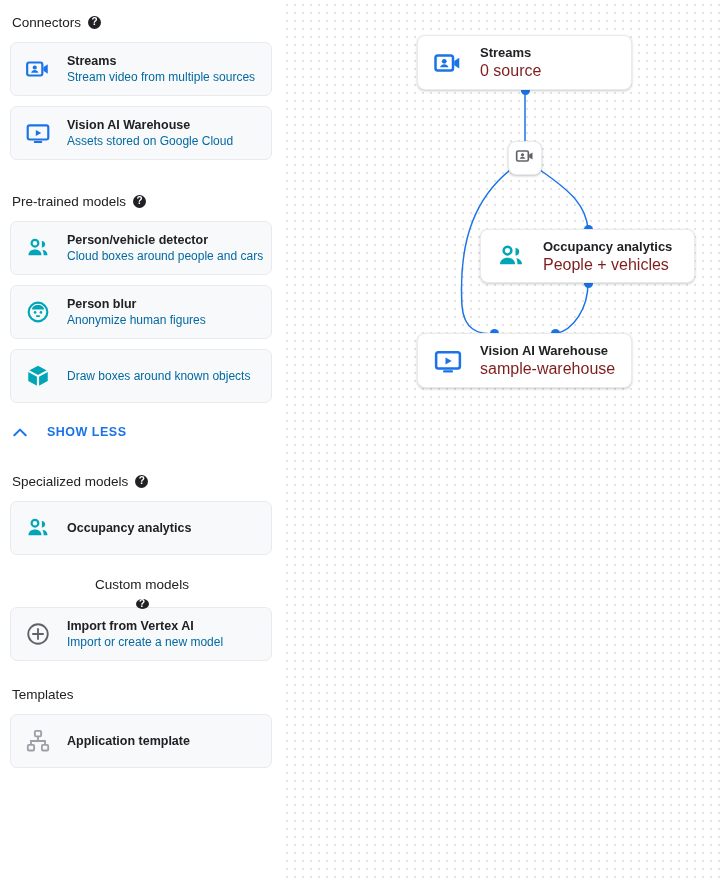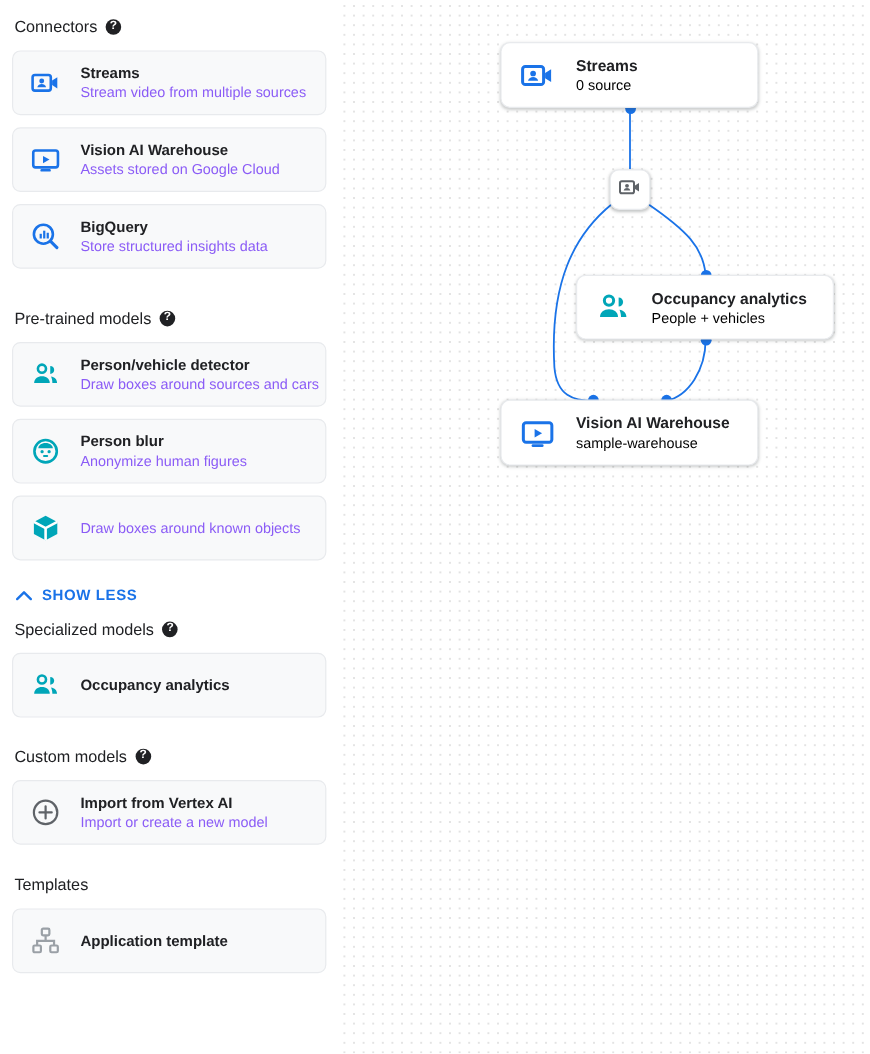--- a/index.html
+++ b/index.html
@@ -21,22 +21,22 @@
     flex: 0 0 282px;
   }
   .section-head {
     display: flex; align-items: center; gap: 7px;
     font-size: 13.5px; color: #202124;
     padding: 0 0 0 2px;
     height: 20px;
   }
   .sec-connectors { margin-top: 12px; }
   .sec-pretrained { margin-top: 31px; }
-  .sec-specialized { margin-top: 11px; }
-  .sec-custom { margin-top: 22px; }
+  .sec-specialized { margin-top: 32px; }
+  .sec-custom { margin-top: 22px; flex-direction: column; }
   .sec-templates { margin-top: 23px; }
   .help-icon {
     width: 13px; height: 13px; border-radius: 50%;
     background: #202124; color: #fff;
     font-size: 10px; font-weight: bold;
     display: flex; align-items: center; justify-content: center;
     line-height: 1; font-family: "Liberation Sans", sans-serif;
   }
   .card {
     display: flex; align-items: center;
@@ -50,24 +50,24 @@
   }
   .card:first-of-type { margin-top: 11px; }
   .card .ic {
     width: 30px; height: 30px;
     display: flex; align-items: center; justify-content: center;
     flex: 0 0 30px;
     margin-right: 14px;
   }
   .card .txt { display: flex; flex-direction: column; gap: 2px; min-width: 0; }
   .card .t { font-size: 12.5px; font-weight: bold; color: #202124; white-space: nowrap; }
-  .card .s { font-size: 12px; color: #8b5cf6; white-space: nowrap; }
+  .card .s { font-size: 12px; color: #0369a1; white-space: nowrap; }
 
   .show-less {
-    display: flex; align-items: center; gap: 8px;
+    display: flex; align-items: center; gap: 20px;
     margin-top: 22px; padding-left: 3px;
     color: #1a73e8; font-size: 12.5px; font-weight: bold;
     letter-spacing: .5px; cursor: pointer;
   }
   .show-less svg { display: block; }
 
   
   #canvas {
     position: relative;
     flex: 1 1 auto; height: 878px;
@@ -88,21 +88,21 @@
     box-shadow: 0 1px 3px rgba(60,64,67,.18), 0 1px 2px rgba(60,64,67,.10);
     cursor: pointer;
   }
   .gnode .ic {
     width: 32px; height: 32px; flex: 0 0 32px;
     display: flex; align-items: center; justify-content: center;
     margin-right: 16px;
   }
   .gnode .txt { display: flex; flex-direction: column; gap: 2px; }
   .gnode .t { font-size: 13px; font-weight: bold; color: #202124; white-space: nowrap; }
-  .gnode .s { font-size: 12px; color: #000000; white-space: nowrap; }
+  .gnode .s { font-size: 16px; color: #7f1d1d; white-space: nowrap; }
 
   #node-streams   { left: 135px; top: 35px;  width: 215px; height: 55px; }
   #node-occupancy { left: 198px; top: 229px; width: 215px; height: 54px; }
   #node-warehouse { left: 135px; top: 333px; width: 215px; height: 55px; }
 
   .badge-node {
     position: absolute;
     left: 226px; top: 141px;
     width: 34px; height: 34px;
     background: #ffffff;
@@ -148,53 +148,38 @@
           <path d="M10 9.2l5 2.8-5 2.8z" fill="#1a73e8"></path>
           <rect x="8" y="19.3" width="8" height="1.9" rx="0.9" fill="#1a73e8"></rect>
         </svg>
       </span>
       <span class="txt">
         <span class="t">Vision AI Warehouse</span>
         <span class="s">Assets stored on Google Cloud</span>
       </span>
     </div>
 
-    <div class="card">
-      <span class="ic">
-        <svg width="26" height="26" viewBox="0 0 24 24" fill="none">
-          <circle cx="10.3" cy="10.3" r="7.3" stroke="#1a73e8" stroke-width="2"></circle>
-          <rect x="7.4" y="10" width="1.7" height="3.6" fill="#1a73e8"></rect>
-          <rect x="10.1" y="7.6" width="1.7" height="6" fill="#1a73e8"></rect>
-          <rect x="12.8" y="9.2" width="1.7" height="4.4" fill="#1a73e8"></rect>
-          <path d="M15.7 15.7l5 5" stroke="#1a73e8" stroke-width="2.4" stroke-linecap="round"></path>
-        </svg>
-      </span>
-      <span class="txt">
-        <span class="t">BigQuery</span>
-        <span class="s">Store structured insights data</span>
-      </span>
-    </div>
 
     <div class="section-head sec-pretrained">
       <span>Pre-trained models</span>
       <span class="help-icon">?</span>
     </div>
 
     <div class="card">
       <span class="ic">
         <svg width="26" height="26" viewBox="0 0 24 24" fill="none">
           <circle cx="9.2" cy="7.6" r="3.1" stroke="#00a6b8" stroke-width="2"></circle>
           <path d="M3.2 18.6c0-3.3 2.7-5.2 6-5.2s6 1.9 6 5.2z" fill="#00a6b8"></path>
           <path d="M15.6 5.6c1.7 0 3 1.3 3 3s-1.3 3-3 3z" fill="#00a6b8"></path>
           <path d="M16.2 13.7c2.6.3 4.6 2.1 4.6 4.9h-3.6c0-1.9-.4-3.5-1-4.9z" fill="#00a6b8"></path>
         </svg>
       </span>
       <span class="txt">
         <span class="t">Person/vehicle detector</span>
-        <span class="s">Draw boxes around sources and cars</span>
+        <span class="s">Cloud boxes around people and cars</span>
       </span>
     </div>
 
     <div class="card">
       <span class="ic">
         <svg width="26" height="26" viewBox="0 0 24 24" fill="none">
           <circle cx="12" cy="12" r="8.6" stroke="#00a6b8" stroke-width="2"></circle>
           <path d="M12 5.6c-3.3 0-5.6 1.9-5.6 4.2h11.2c0-2.3-2.3-4.2-5.6-4.2z" fill="#00a6b8"></path>
           <circle cx="9.3" cy="12.4" r="1.25" fill="#00a6b8"></circle>
           <circle cx="14.7" cy="12.4" r="1.25" fill="#00a6b8"></circle>

